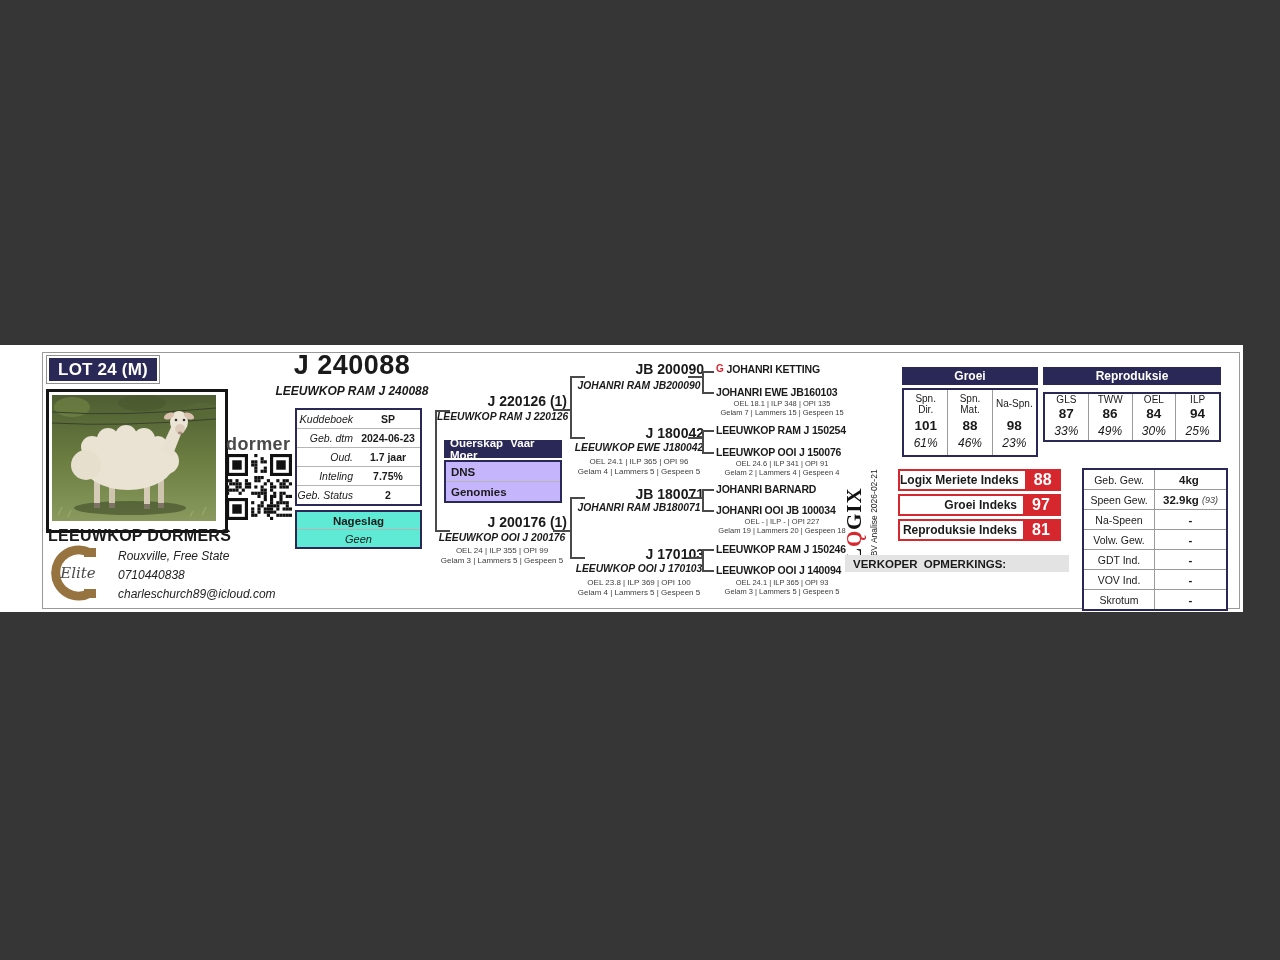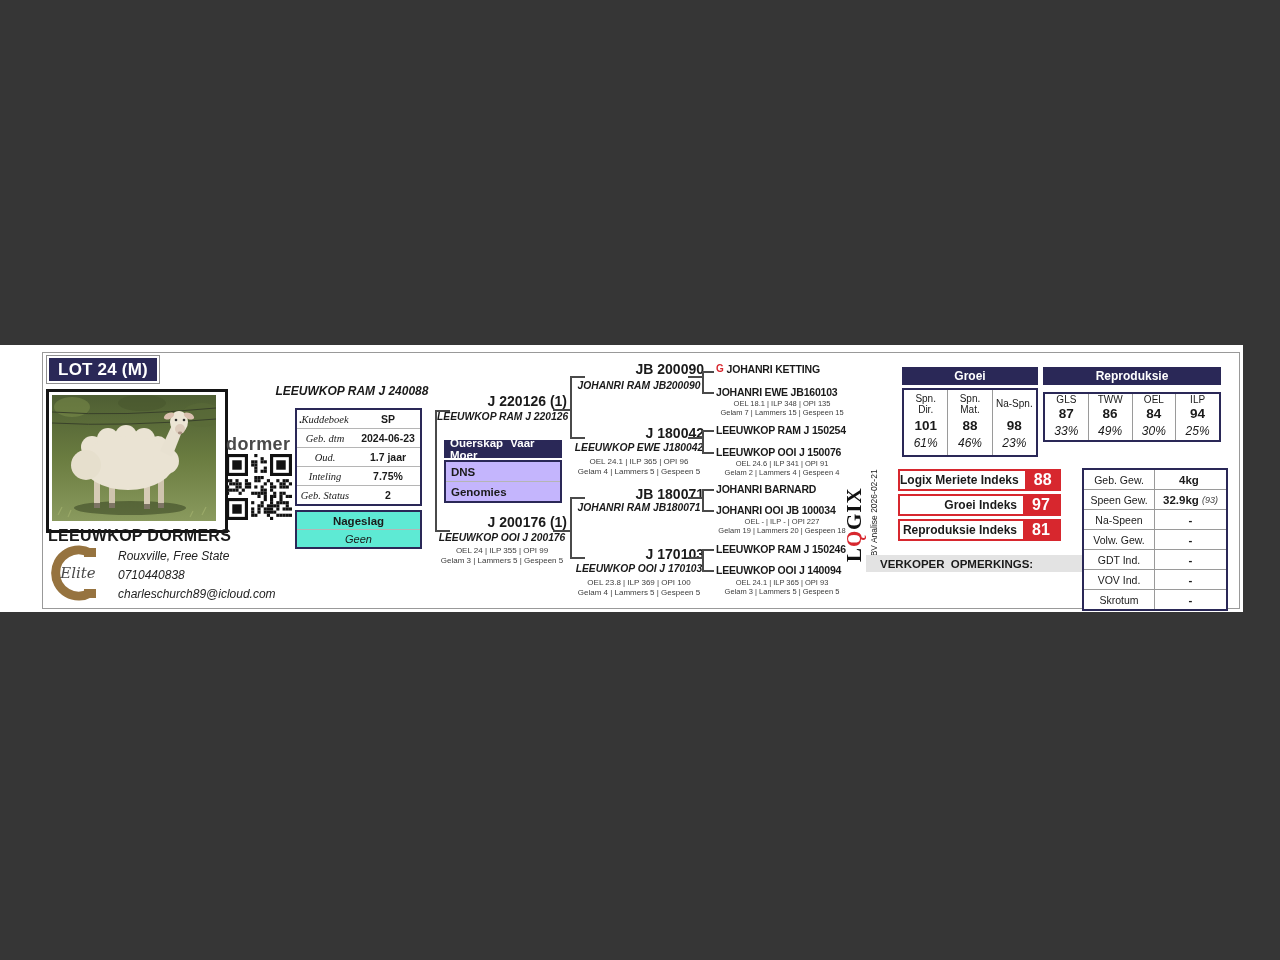--- a/index.html
+++ b/index.html
@@ -22,21 +22,21 @@
   
   .dormer{left:226px;top:434px;font-size:18px;font-weight:bold;color:#4a4a4a;letter-spacing:.4px;}
   .qr{left:226px;top:454px;width:66px;height:66px;}
   
   .title{left:247px;top:350px;width:210px;text-align:center;font-size:27px;font-weight:bold;letter-spacing:.5px;}
   .subtitle{left:247px;top:384px;width:210px;text-align:center;font-size:12px;font-style:italic;font-weight:bold;}
   
   .dtable{left:295px;top:408px;width:123px;border:2px solid #2a2857;background:#fff;}
   .drow{display:flex;align-items:center;height:18px;border-bottom:1px solid #b5b5b5;}
   .drow:last-child{border-bottom:none;}
-  .dlabel{flex:0 0 56px;text-align:center;font-style:italic;font-size:10.5px;padding-right:3px;white-space:nowrap;font-family:Liberation Serif, serif;}
+  .dlabel{flex:0 0 56px;text-align:right;font-style:italic;font-size:10.5px;padding-right:3px;white-space:nowrap;}
   .dvalue{flex:1;text-align:center;font-weight:bold;font-size:10.5px;white-space:nowrap;}
   .dbullet{position:absolute;left:2px;font-weight:bold;font-size:10px;}
   
   .nbox{left:295px;top:510px;width:123px;border:2px solid #2a2857;background:#5eead4;}
   .nhead{height:17px;border-bottom:1px solid #b5b5b5;display:flex;align-items:center;justify-content:center;
          font-weight:bold;font-size:11.5px;}
   .nval{height:17px;display:flex;align-items:center;justify-content:center;font-style:italic;font-size:11px;}
   
   .phead{left:444px;top:440px;width:118px;height:18px;background:#2a2857;color:#fff;font-weight:bold;
          font-size:11.5px;display:flex;align-items:center;padding-left:6px;word-spacing:4px;box-sizing:border-box;}
@@ -69,21 +69,21 @@
   .logix .lx{font-weight:bold;font-size:21px;color:#111;letter-spacing:1px;font-family:"Liberation Serif","DejaVu Serif",serif;}
   .logix .red{color:#d7272e;}
   .ebv-note{left:869px;top:462px;height:100px;font-size:8.5px;color:#222;display:flex;align-items:center;}
   
   .idx-box{left:898px;width:163px;height:22px;border:2px solid #d7272e;background:#fff;display:flex;box-sizing:border-box;}
   .idx-label{flex:1;display:flex;align-items:center;justify-content:flex-end;font-weight:bold;font-size:12px;padding-right:6px;white-space:nowrap;}
   .idx-value{flex:0 0 36px;background:#d7272e;color:#fff;font-weight:bold;font-size:16px;
              display:flex;align-items:center;justify-content:center;}
   
   .verkoper{left:845px;top:555px;width:224px;height:17px;background:#e3e3e3;display:flex;align-items:center;
-            font-weight:bold;font-size:11.5px;padding-left:14px;box-sizing:border-box;word-spacing:3px;margin-left:21px;}
+            font-weight:bold;font-size:11.5px;padding-left:8px;box-sizing:border-box;word-spacing:3px;}
   
   .wtable{left:1082px;top:468px;width:146px;border:2px solid #2a2857;background:#fff;box-sizing:border-box;}
   .w-row{display:flex;height:19px;border-bottom:1px solid #9a9a9a;}
   .w-row:last-child{border-bottom:none;}
   .w-label{flex:0 0 70px;border-right:1px solid #9a9a9a;display:flex;align-items:center;justify-content:center;
            font-size:10.5px;white-space:nowrap;}
   .w-value{flex:1;display:flex;align-items:center;justify-content:center;font-weight:bold;font-size:11.5px;gap:3px;white-space:nowrap;}
   .w-note{font-weight:normal;font-style:italic;font-size:9px;color:#444;}
 </style>
 </head>
@@ -273,20 +273,21 @@
       <rect x="3" y="3" width="15" height="15" fill="#fff"></rect>
       <rect x="6" y="6" width="9" height="9" fill="#111"></rect>
       <rect x="42" y="0" width="21" height="21" fill="#111"></rect>
       <rect x="45" y="3" width="15" height="15" fill="#fff"></rect>
       <rect x="48" y="6" width="9" height="9" fill="#111"></rect>
       <rect x="0" y="42" width="21" height="21" fill="#111"></rect>
       <rect x="3" y="45" width="15" height="15" fill="#fff"></rect>
       <rect x="6" y="48" width="9" height="9" fill="#111"></rect>
     </svg>
 
+  <div class="abs title">J 240088</div>
   <div class="abs subtitle">LEEUWKOP RAM J 240088</div>
 
   <div class="abs dtable">
     <div class="drow" style="position:relative">
       <span class="dbullet">.</span>
       <div class="dlabel">Kuddeboek</div>
       <div class="dvalue">SP</div>
     </div>
     <div class="drow">
       <div class="dlabel">Geb. dtm</div>

